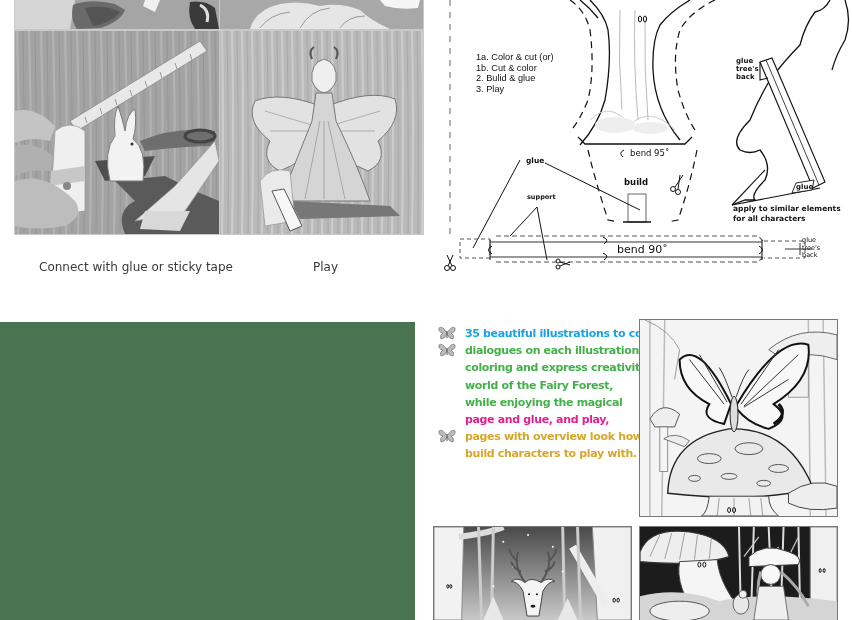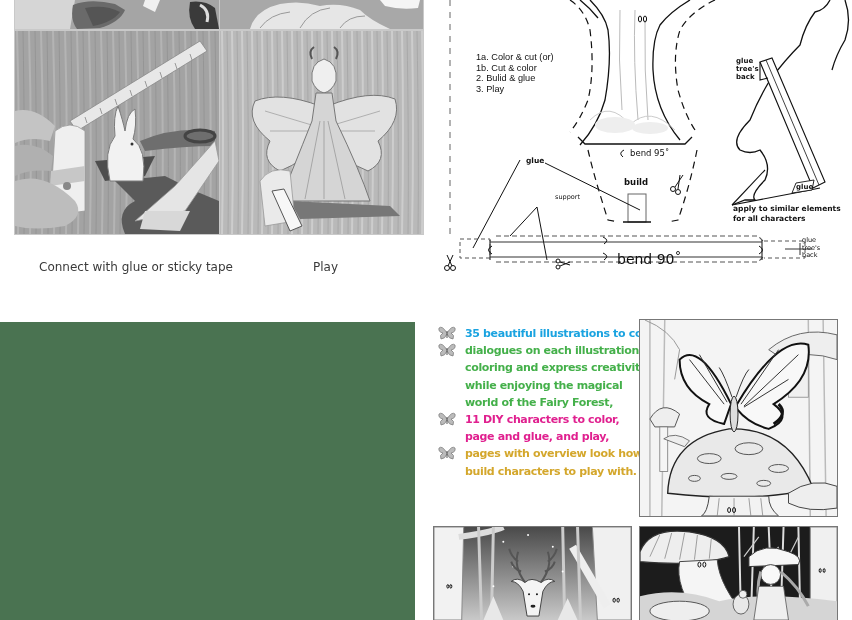--- a/index.html
+++ b/index.html
@@ -213,22 +213,22 @@
 </div>
 <div class="steps">
   <div>1a. Color &amp; cut (or)</div>
   <div>1b. Cut &amp; color</div>
   <div>2. Bulid &amp; glue</div>
   <div>3. Play</div>
 </div>
 <div class="dlabel" style="left:630px;top:148px;font-size:8.5px;">bend 95˚</div>
 <div class="dlabel" style="left:624px;top:177px;font-size:8.5px;font-weight:bold;">build</div>
 <div class="dlabel" style="left:526px;top:156px;font-size:7.5px;font-weight:bold;">glue</div>
-<div class="dlabel" style="left:527px;top:193px;font-size:6.5px;font-weight:normal;margin-left:28px;">support</div>
-<div class="dlabel" style="left:617px;top:243px;font-size:14px;margin-top:8px;">bend 90˚</div>
+<div class="dlabel" style="left:527px;top:193px;font-size:6.5px;font-weight:bold;">support</div>
+<div class="dlabel" style="left:617px;top:243px;font-size:11px;">bend 90˚</div>
 <div class="dlabel" style="left:736px;top:57px;font-size:7px;line-height:8px;font-weight:bold;">
   <div>glue</div>
   <div>tree's</div>
   <div>back</div>
 </div>
 <div class="dlabel" style="left:802px;top:237px;font-size:6.5px;line-height:7.5px;">
   <div>glue</div>
   <div>tree's</div>
   <div>back</div>
 </div>
@@ -249,29 +249,22 @@
     <span>35 beautiful illustrations to color,</span>
   </div>
   <div class="feat-line" style="color:#44b04a">
     <svg class="bfly" viewBox="0 0 18 14">
         <path d="M9 7 Q4 -1 1 2 Q0 6 5 7 Q1 9 3 13 Q7 13 9 8 Q11 13 15 13 Q17 9 13 7 Q18 6 17 2 Q14 -1 9 7 Z" fill="#bbb" stroke="#777" stroke-width="0.7"></path>
         <line x1="9" y1="5" x2="9" y2="12" stroke="#555" stroke-width="1"></line>
       </svg>
     <span>dialogues on each illustration</span>
   </div>
   <div class="feat-line" style="color:#44b04a"><span>coloring and express creativity</span></div>
+  <div class="feat-line" style="color:#44b04a"><span>world of the Fairy Forest,</span></div>
   <div class="feat-line" style="color:#44b04a"><span>while enjoying the magical</span></div>
-  <div class="feat-line" style="color:#44b04a"><span>world of the Fairy Forest,</span></div>
-  <div class="feat-line" style="color:#e0208f">
-    <svg class="bfly" viewBox="0 0 18 14">
-        <path d="M9 7 Q4 -1 1 2 Q0 6 5 7 Q1 9 3 13 Q7 13 9 8 Q11 13 15 13 Q17 9 13 7 Q18 6 17 2 Q14 -1 9 7 Z" fill="#bbb" stroke="#777" stroke-width="0.7"></path>
-        <line x1="9" y1="5" x2="9" y2="12" stroke="#555" stroke-width="1"></line>
-      </svg>
-    <span>11 DIY characters to color,</span>
-  </div>
   <div class="feat-line" style="color:#e0208f"><span>page and glue, and play,</span></div>
   <div class="feat-line" style="color:#d4a72c">
     <svg class="bfly" viewBox="0 0 18 14">
         <path d="M9 7 Q4 -1 1 2 Q0 6 5 7 Q1 9 3 13 Q7 13 9 8 Q11 13 15 13 Q17 9 13 7 Q18 6 17 2 Q14 -1 9 7 Z" fill="#bbb" stroke="#777" stroke-width="0.7"></path>
         <line x1="9" y1="5" x2="9" y2="12" stroke="#555" stroke-width="1"></line>
       </svg>
     <span>pages with overview look how to</span>
   </div>
   <div class="feat-line" style="color:#d4a72c"><span>build characters to play with.</span></div>
 </div>

